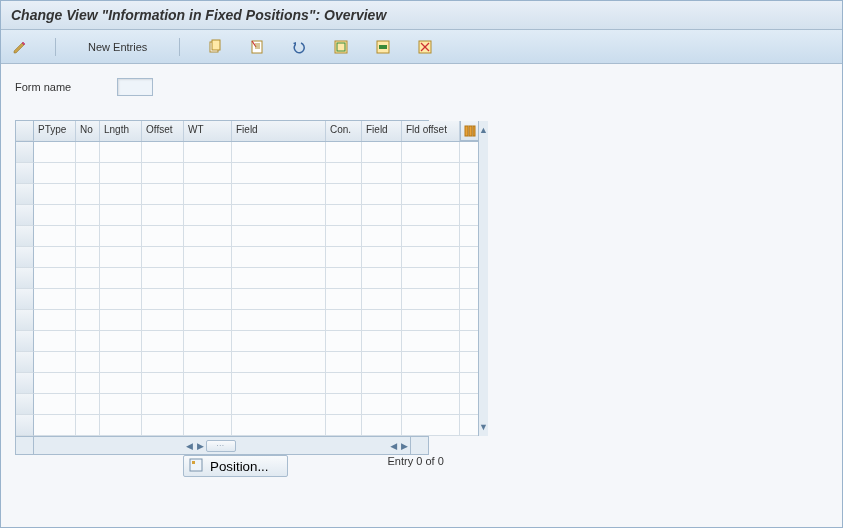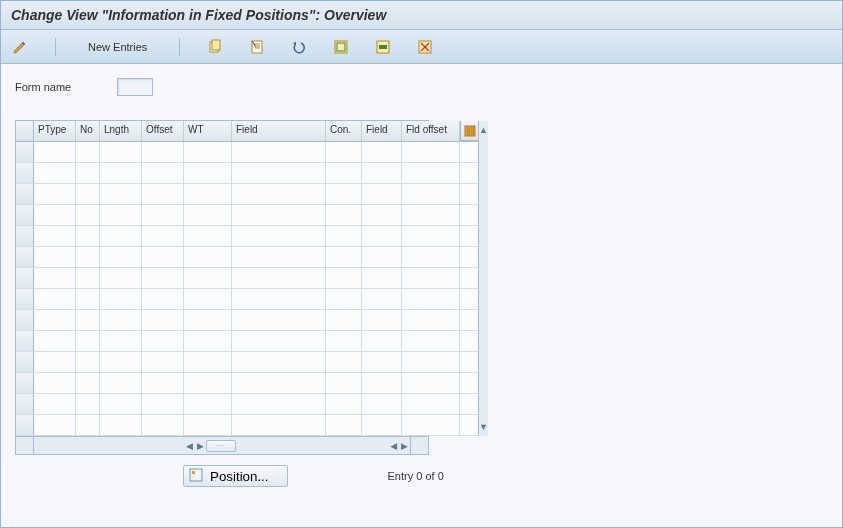--- a/index.html
+++ b/index.html
@@ -26,21 +26,21 @@
     .cfg-col { width: 18px; background: linear-gradient(#f0f4f8, #dde6ee); border-left: 1px solid #a8bccf; border-bottom: 1px solid #a8bccf; display:flex; align-items:center; justify-content:center; }
     .gd-row { display: flex; height: 21px; }
     .gd-cell { border-right: 1px solid #d4dde5; border-bottom: 1px solid #d4dde5; background: #fbfcfd; }
     .vscroll { width: 18px; border-left: 1px solid #a8bccf; background: #e4ecf3; display: flex; flex-direction: column; align-items: center; justify-content: space-between; padding: 2px 0; }
     .scroll-arrow { color: #5a7a99; font-size: 9px; cursor: pointer; height: 14px; display: flex; align-items: center; }
     .hscroll { display: flex; align-items: center; height: 18px; border-top: 1px solid #a8bccf; background: #e4ecf3; }
     .hscroll .spacer-left { width: 18px; border-right:1px solid #a8bccf; height:100%; }
     .hscroll-arrow { color:#5a7a99; font-size:9px; cursor:pointer; padding:0 2px; }
     .hscroll-thumb { width: 30px; height: 12px; border:1px solid #a8bccf; background:linear-gradient(#f8fafc,#e0e9f1); border-radius:2px; cursor:pointer; display:flex; align-items:center; justify-content:center; color:#9ab; font-size:8px; letter-spacing:1px;}
     .hscroll .spacer-mid { flex:1; }
-    .footer-row { display:flex; align-items:center; margin-top: 10px; width: 514px; }
+    .footer-row { display:flex; align-items:flex-start; width: 514px; }
     .pos-btn { display:flex; align-items:center; gap:6px; border:1px solid #a8bccf; background:linear-gradient(#f8fafc,#e0e9f1); padding: 2px 18px 2px 4px; cursor:pointer; border-radius:2px; margin-left: 168px; height:22px; }
     .pos-btn .icon-wrap { width:16px; text-align:center; }
     .entry-text { margin-left: 100px; font-size: 11px; color:#333; }
     .cfg-icon { width:12px;height:12px; }
   </style>
 </head>
 <body>
 
 <div class="window">
 

